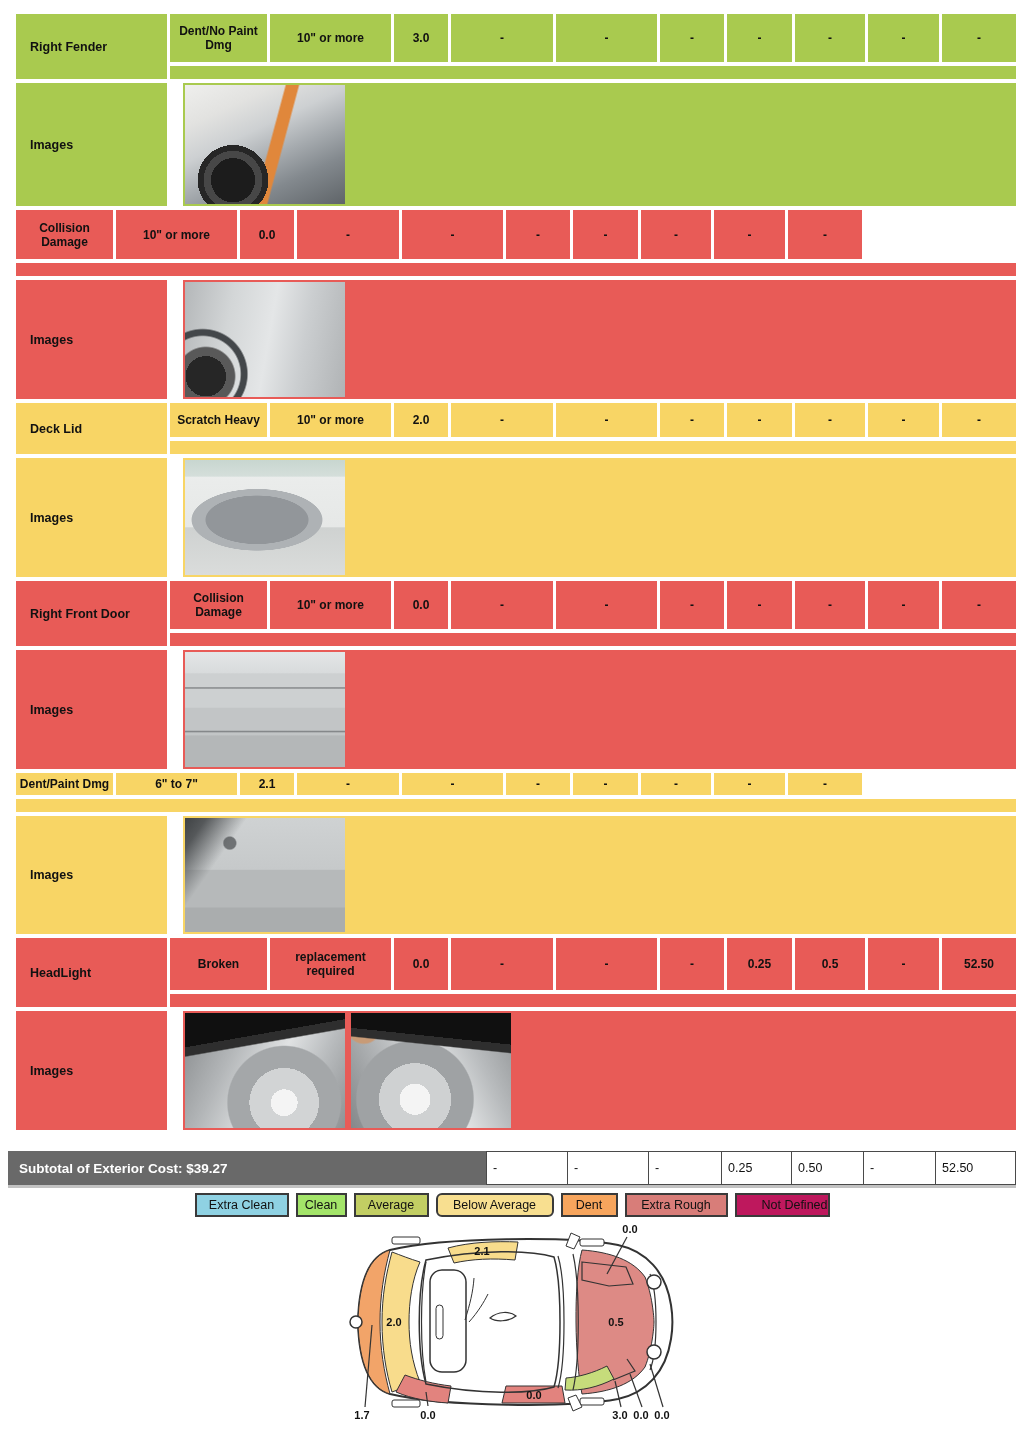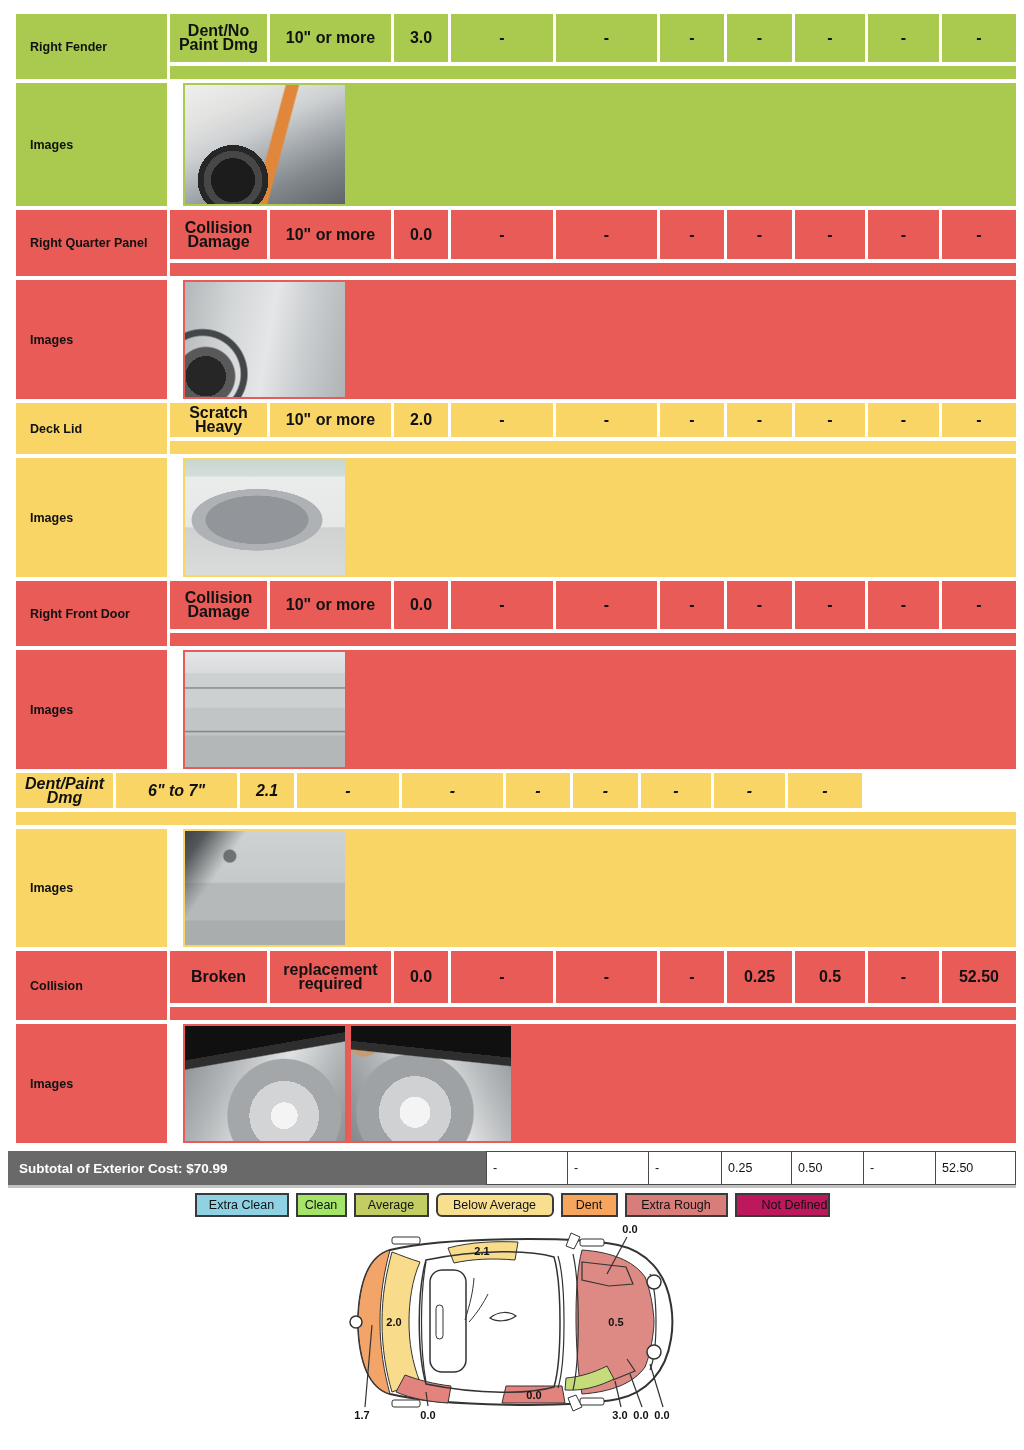--- a/index.html
+++ b/index.html
@@ -7,21 +7,21 @@
         font-family:"Liberation Sans",sans-serif;color:#111;}
   
   .rtable{position:absolute;left:16px;top:14px;width:1000px;}
   .block{display:flex;gap:3px;margin-bottom:4px;}
   .part{width:151px;flex:none;display:flex;align-items:center;padding-left:14px;
         box-sizing:border-box;font-weight:bold;font-size:12.5px;}
   .right{flex:1;display:flex;flex-direction:column;}
   .cells{display:grid;grid-template-columns:97px 121px 54px 102px 101px 64px 65px 70px 71px 74px;
          column-gap:3px;}
   .cell{display:flex;align-items:center;justify-content:center;text-align:center;
-        font-weight:bold;font-size:16px;line-height:14px;padding:0 3px;box-sizing:border-box;}
+        font-weight:bold;font-size:12px;line-height:14px;padding:0 3px;box-sizing:border-box;}
   .strip{height:13px;margin-top:4px;}
   .iblock{display:flex;gap:16px;margin-bottom:4px;}
   .iarea{flex:1;display:flex;gap:6px;padding:2px 0 0 2px;box-sizing:border-box;}
   .photo{width:160px;flex:none;}
   
   .ph-fender{background:
     radial-gradient(circle at 30% 80%, #1c1c1c 0 15%, #474747 15% 20%, #262626 20% 24%, rgba(0,0,0,0) 24%),
     linear-gradient(105deg, rgba(0,0,0,0) 52%, #e0873b 53% 59%, rgba(0,0,0,0) 60%),
     linear-gradient(155deg, #efefed 0%, #e2e2e0 22%, #cdd0d2 40%, #a6abaf 58%, #83898e 75%, #5f6468 100%);}
   .ph-quarter{background:
@@ -96,21 +96,20 @@
           <div class="strip" style="background: rgb(169, 202, 79);"></div>
         </div>
       </div>
       <div class="iblock" style="height: 123px;">
         <div class="part" style="background: rgb(169, 202, 79);">Images</div>
         <div class="iarea" style="background: rgb(169, 202, 79);">
           <div class="photo ph-fender" style="height: 119px;"></div>
         </div>
       </div>
       <div class="block">
-        <div class="part" style="background: rgb(232, 91, 87);">Right Quarter Panel</div>
         <div class="right">
           <div class="cells" style="height: 49px;">
             <div class="cell" style="background: rgb(232, 91, 87);">Collision Damage</div>
             <div class="cell" style="background: rgb(232, 91, 87);">10" or more</div>
             <div class="cell" style="background: rgb(232, 91, 87);">0.0</div>
             <div class="cell" style="background: rgb(232, 91, 87);">-</div>
             <div class="cell" style="background: rgb(232, 91, 87);">-</div>
             <div class="cell" style="background: rgb(232, 91, 87);">-</div>
             <div class="cell" style="background: rgb(232, 91, 87);">-</div>
             <div class="cell" style="background: rgb(232, 91, 87);">-</div>
@@ -169,21 +168,21 @@
         </div>
       </div>
       <div class="iblock" style="height: 119px;">
         <div class="part" style="background: rgb(232, 91, 87);">Images</div>
         <div class="iarea" style="background: rgb(232, 91, 87);">
           <div class="photo ph-frontdoor" style="height: 115px;"></div>
         </div>
       </div>
       <div class="block">
         <div class="right">
-          <div class="cells" style="height: 35px; font-style: italic;">
+          <div class="cells" style="height: 22px;">
             <div class="cell" style="background: rgb(248, 213, 101);">Dent/Paint Dmg</div>
             <div class="cell" style="background: rgb(248, 213, 101);">6" to 7"</div>
             <div class="cell" style="background: rgb(248, 213, 101);">2.1</div>
             <div class="cell" style="background: rgb(248, 213, 101);">-</div>
             <div class="cell" style="background: rgb(248, 213, 101);">-</div>
             <div class="cell" style="background: rgb(248, 213, 101);">-</div>
             <div class="cell" style="background: rgb(248, 213, 101);">-</div>
             <div class="cell" style="background: rgb(248, 213, 101);">-</div>
             <div class="cell" style="background: rgb(248, 213, 101);">-</div>
             <div class="cell" style="background: rgb(248, 213, 101);">-</div>
@@ -191,21 +190,21 @@
           <div class="strip" style="background: rgb(248, 213, 101);"></div>
         </div>
       </div>
       <div class="iblock" style="height: 118px;">
         <div class="part" style="background: rgb(248, 213, 101);">Images</div>
         <div class="iarea" style="background: rgb(248, 213, 101);">
           <div class="photo ph-reardoor" style="height: 114px;"></div>
         </div>
       </div>
       <div class="block">
-        <div class="part" style="background: rgb(232, 91, 87);">Collision</div>
+        <div class="part" style="background: rgb(232, 91, 87);">HeadLight</div>
         <div class="right">
           <div class="cells" style="height: 52px;">
             <div class="cell" style="background: rgb(232, 91, 87);">Broken</div>
             <div class="cell" style="background: rgb(232, 91, 87);">replacement required</div>
             <div class="cell" style="background: rgb(232, 91, 87);">0.0</div>
             <div class="cell" style="background: rgb(232, 91, 87);">-</div>
             <div class="cell" style="background: rgb(232, 91, 87);">-</div>
             <div class="cell" style="background: rgb(232, 91, 87);">-</div>
             <div class="cell" style="background: rgb(232, 91, 87);">0.25</div>
             <div class="cell" style="background: rgb(232, 91, 87);">0.5</div>
@@ -218,21 +217,21 @@
       <div class="iblock" style="height: 119px;">
         <div class="part" style="background: rgb(232, 91, 87);">Images</div>
         <div class="iarea" style="background: rgb(232, 91, 87);">
           <div class="photo ph-head1" style="height: 115px;"></div>
           <div class="photo ph-head2" style="height: 115px;"></div>
         </div>
       </div>
     </div>
 
   <div class="subtotal">
-    <div class="sub-bar" style="background: rgb(105, 105, 105);">Subtotal of Exterior Cost: $70.99</div>
+    <div class="sub-bar" style="background: rgb(105, 105, 105);">Subtotal of Exterior Cost: $39.27</div>
     <div class="sub-cells">
         <div class="scell" style="width: 82px; border-left: 1px solid rgb(74, 74, 74);">-</div>
         <div class="scell" style="width: 81px;">-</div>
         <div class="scell" style="width: 73px;">-</div>
         <div class="scell" style="width: 70px;">0.25</div>
         <div class="scell" style="width: 72px;">0.50</div>
         <div class="scell" style="width: 72px;">-</div>
         <div class="scell" style="width: 80px;">52.50</div>
       </div>
   </div>

